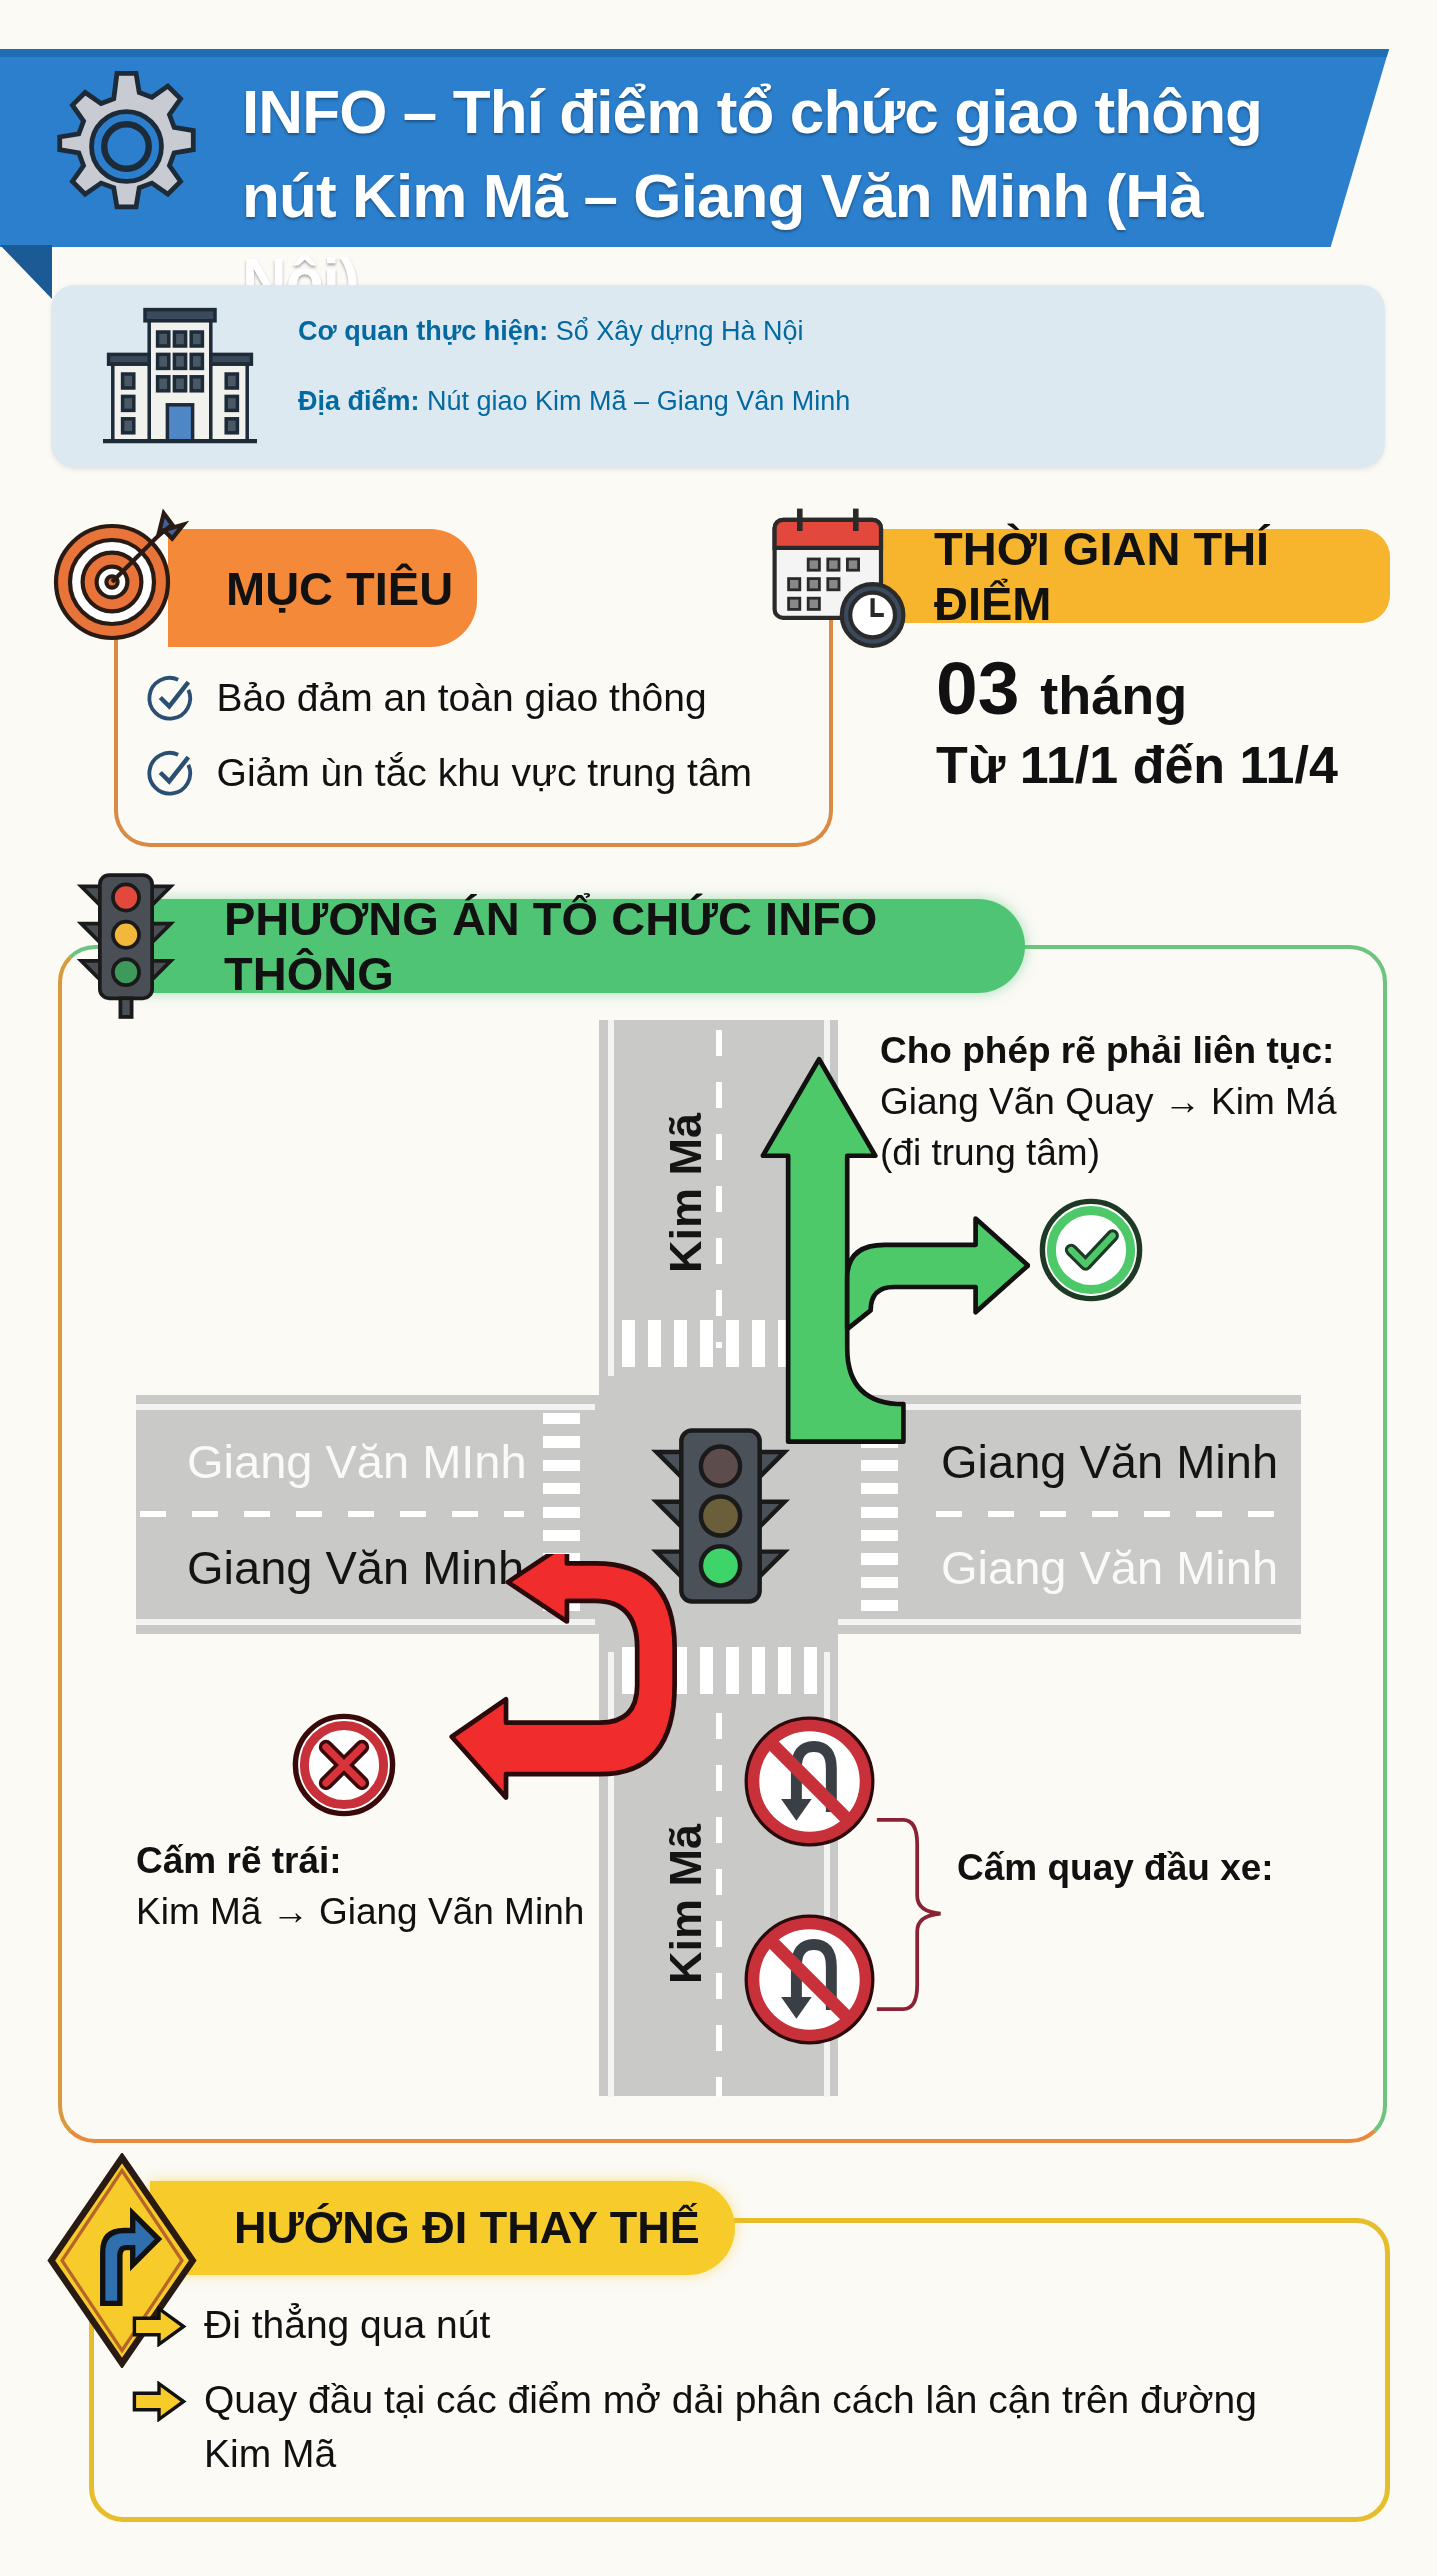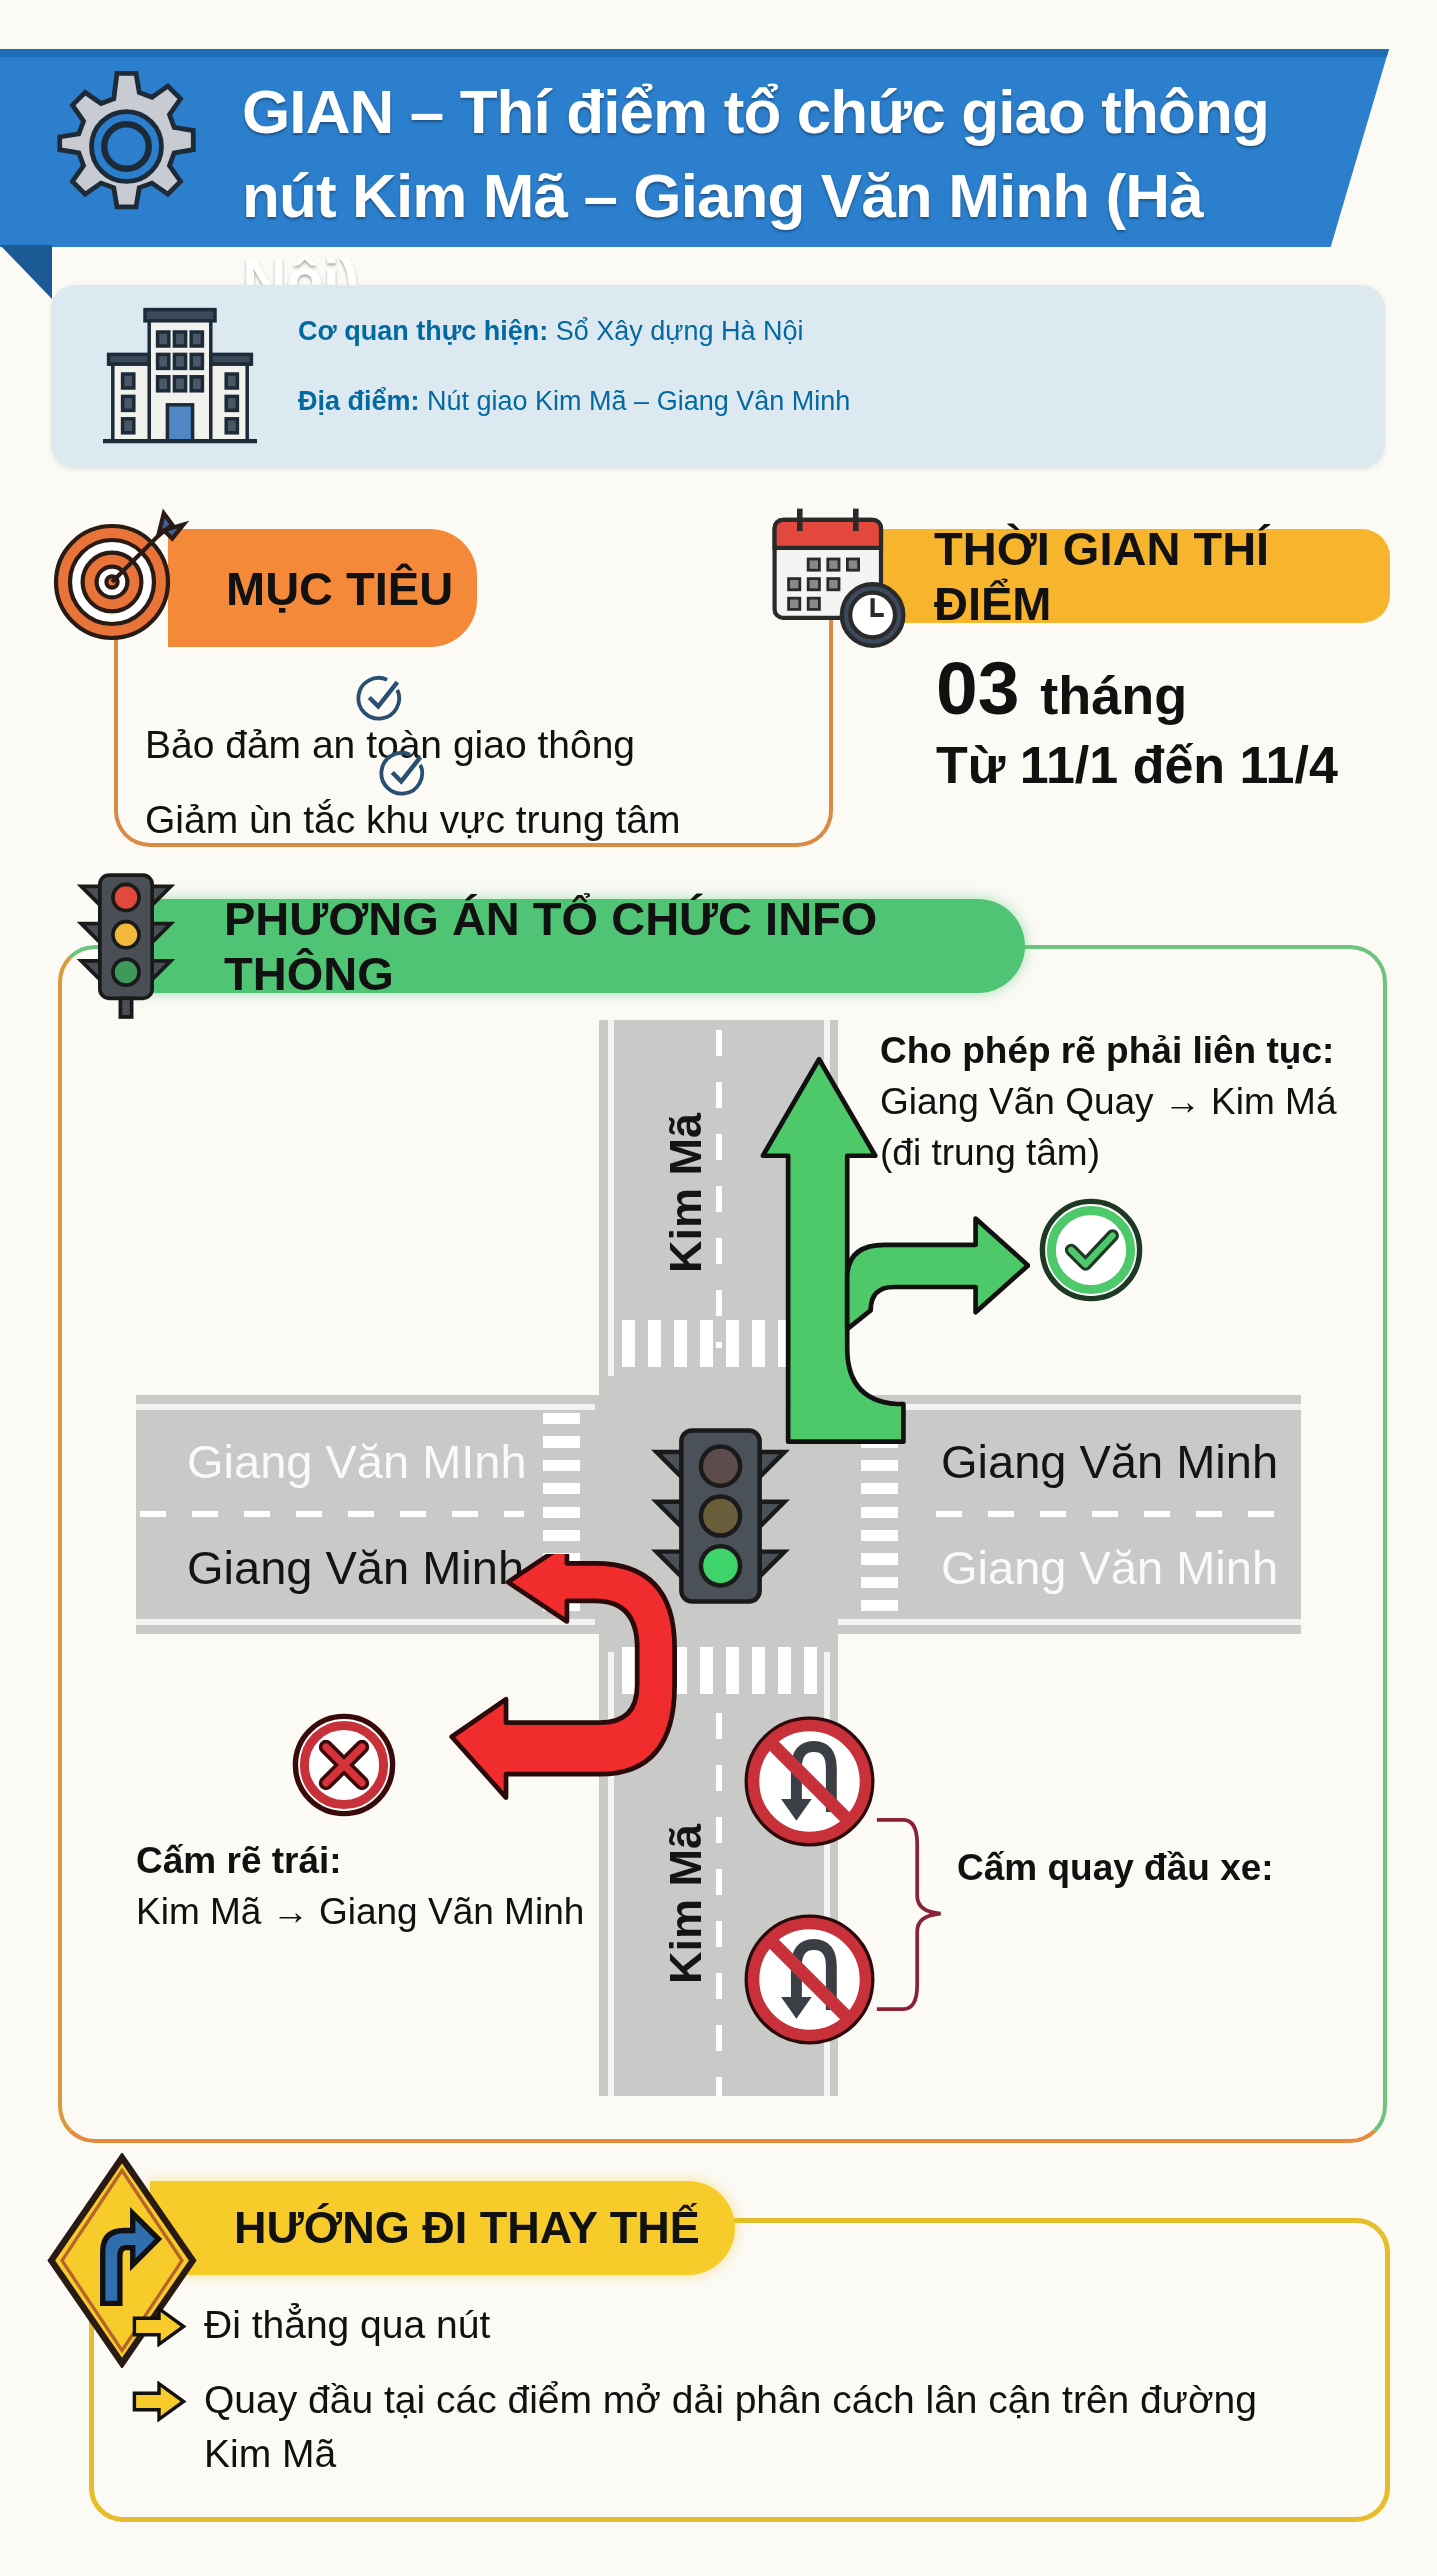--- a/index.html
+++ b/index.html
@@ -70,21 +70,21 @@
     position: absolute; left: 58px; top: 945px; width: 1329px; height: 1198px;
     border: 4.7px solid; border-radius: 37px;
     border-color: #6cc47f #6cc47f #e88a3d #d89a3d;
     background: transparent;
   }
   .box-yellow {
     position: absolute; left: 89px; top: 2218px; width: 1301px; height: 304px;
     border: 5.6px solid #e6bd2a; border-radius: 34px;
   }
 
-  .check-item { position: absolute; left: 145px; display: flex; align-items: center; font-size: 39px; flex-direction: column; }
+  .check-item { position: absolute; left: 145px; display: flex; align-items: center; font-size: 39px; }
   .check-icon { width: 51px; height: 51px; margin-right: 20.6px; }
 
   .time-big { position: absolute; left: 936px; top: 646px; font-weight: 700; font-size: 75px; line-height: 84px; }
   .time-big span.unit { font-size: 54px; }
   .time-range { position: absolute; left: 936px; top: 735px; font-weight: 700; font-size: 52px; }
 
   
   .road { position: absolute; background: #c9c9c7; }
   .road-v { left: 599px; top: 1020px; width: 239px; height: 1076px; }
   .road-h { left: 136px; top: 1395px; width: 1165px; height: 239px; }
@@ -112,21 +112,21 @@
 <div class="hdr-band"></div>
 <div class="hdr-fold"></div>
 <svg class="gear" viewBox="0 0 100 100">
   <g fill="#c8ccd2" stroke="#1d2a38" stroke-width="3">
     <path d="M44 4h12l2 12 8 3 10-7 8 8-7 10 3 8 12 2v12l-12 2-3 8 7 10-8 8-10-7-8 3-2 12H44l-2-12-8-3-10 7-8-8 7-10-3-8-12-2V44l12-2 3-8-7-10 8-8 10 7 8-3z"></path>
     <circle cx="50" cy="50" r="22" fill="#2b7fcd"></circle>
     <circle cx="50" cy="50" r="14" fill="none" stroke="#1d2a38" stroke-width="4"></circle>
   </g>
 </svg>
 <div class="hdr-title">
-  <div>GIAN – Thí điểm tổ chức giao thông</div>
+  <div>INFO – Thí điểm tổ chức giao thông</div>
   <div>nút Kim Mã – Giang Văn Minh (Hà Nội)</div>
 </div>
 
 <div class="info-box"></div>
 <svg class="building" viewBox="0 0 110 100">
   <g stroke="#1d2a38" stroke-width="2.5">
     <rect x="30" y="4" width="50" height="8" fill="#3a4a5a"></rect>
     <rect x="33" y="12" width="44" height="86" fill="#f1f1ee"></rect>
     <rect x="4" y="36" width="29" height="7" fill="#3a4a5a"></rect>
     <rect x="77" y="36" width="29" height="7" fill="#3a4a5a"></rect>

